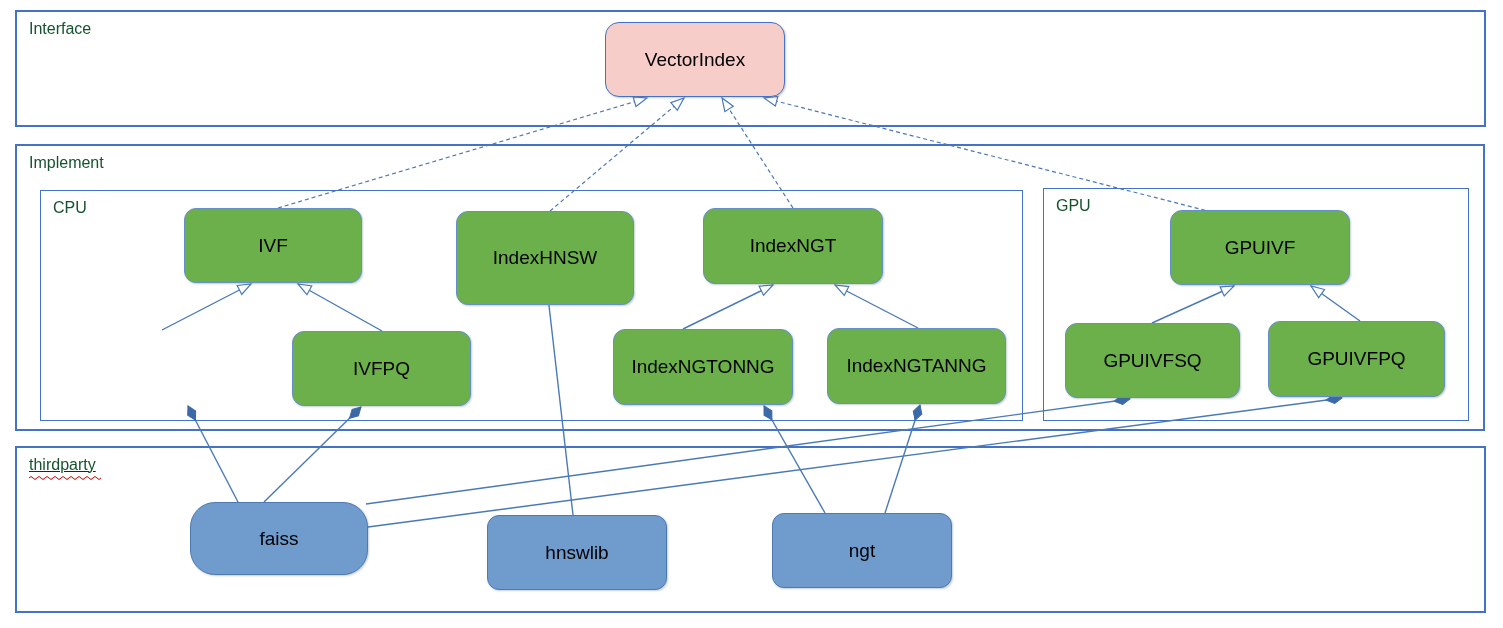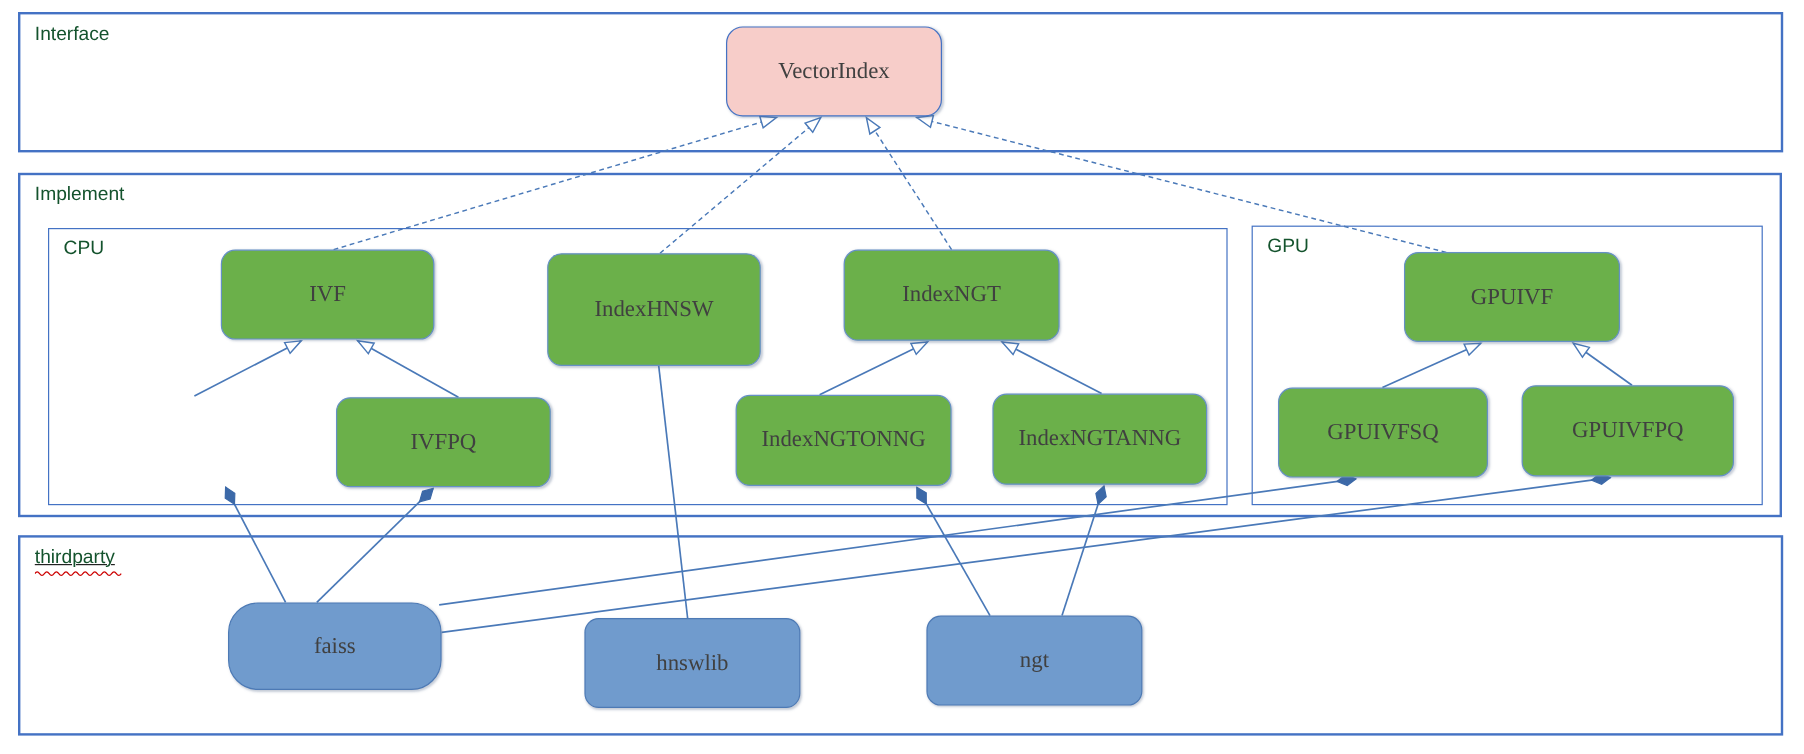--- a/index.html
+++ b/index.html
@@ -28,22 +28,22 @@
   
   #wires{position:absolute;left:0;top:0;z-index:2;pointer-events:none;}
   .edge{stroke:#4a79b8;stroke-width:1.4;fill:none;}
   .edge.realization{stroke-dasharray:4 3;stroke-width:1.2;}
   
   .node{
     position:absolute;
     box-sizing:border-box;
     display:flex;align-items:center;justify-content:center;
     border-radius:12px;
-    font-family:Liberation Serif, serif;
-    font-size:19px;color:#404040;
+    font-family:Liberation Sans, sans-serif;
+    font-size:19px;color:#000000;
     z-index:3;
     box-shadow:1px 1px 2px rgba(90,110,140,0.35);
   }
   .node.iface{background:#f7cdc9;border:1.6px solid #4472c4;border-radius:14px;}
   .node.impl {background:#6bb04a;border:1.5px solid #6590c5;}
   .node.lib  {background:#709bcd;border:1.5px solid #4d7ab5;}
 </style>
 </head>
 <body>
 
@@ -116,21 +116,21 @@
 
   <div class="node impl" style="left:703px;top:208px;width:180px;height:76px;">
     <span>IndexNGT</span>
   </div>
 
   <div class="node impl" style="left:1170px;top:210px;width:180px;height:75px;">
     <span>GPUIVF</span>
   </div>
 
 
-  <div class="node impl" style="left:280px;top:331px;width:179px;height:75px;text-align:center;">
+  <div class="node impl" style="left:292px;top:331px;width:179px;height:75px;text-align:center;">
     <span>IVFPQ</span>
   </div>
 
   <div class="node impl" style="left:613px;top:329px;width:180px;height:76px;">
     <span>IndexNGTONNG</span>
   </div>
 
   <div class="node impl" style="left:827px;top:328px;width:179px;height:76px;">
     <span>IndexNGTANNG</span>
   </div>

